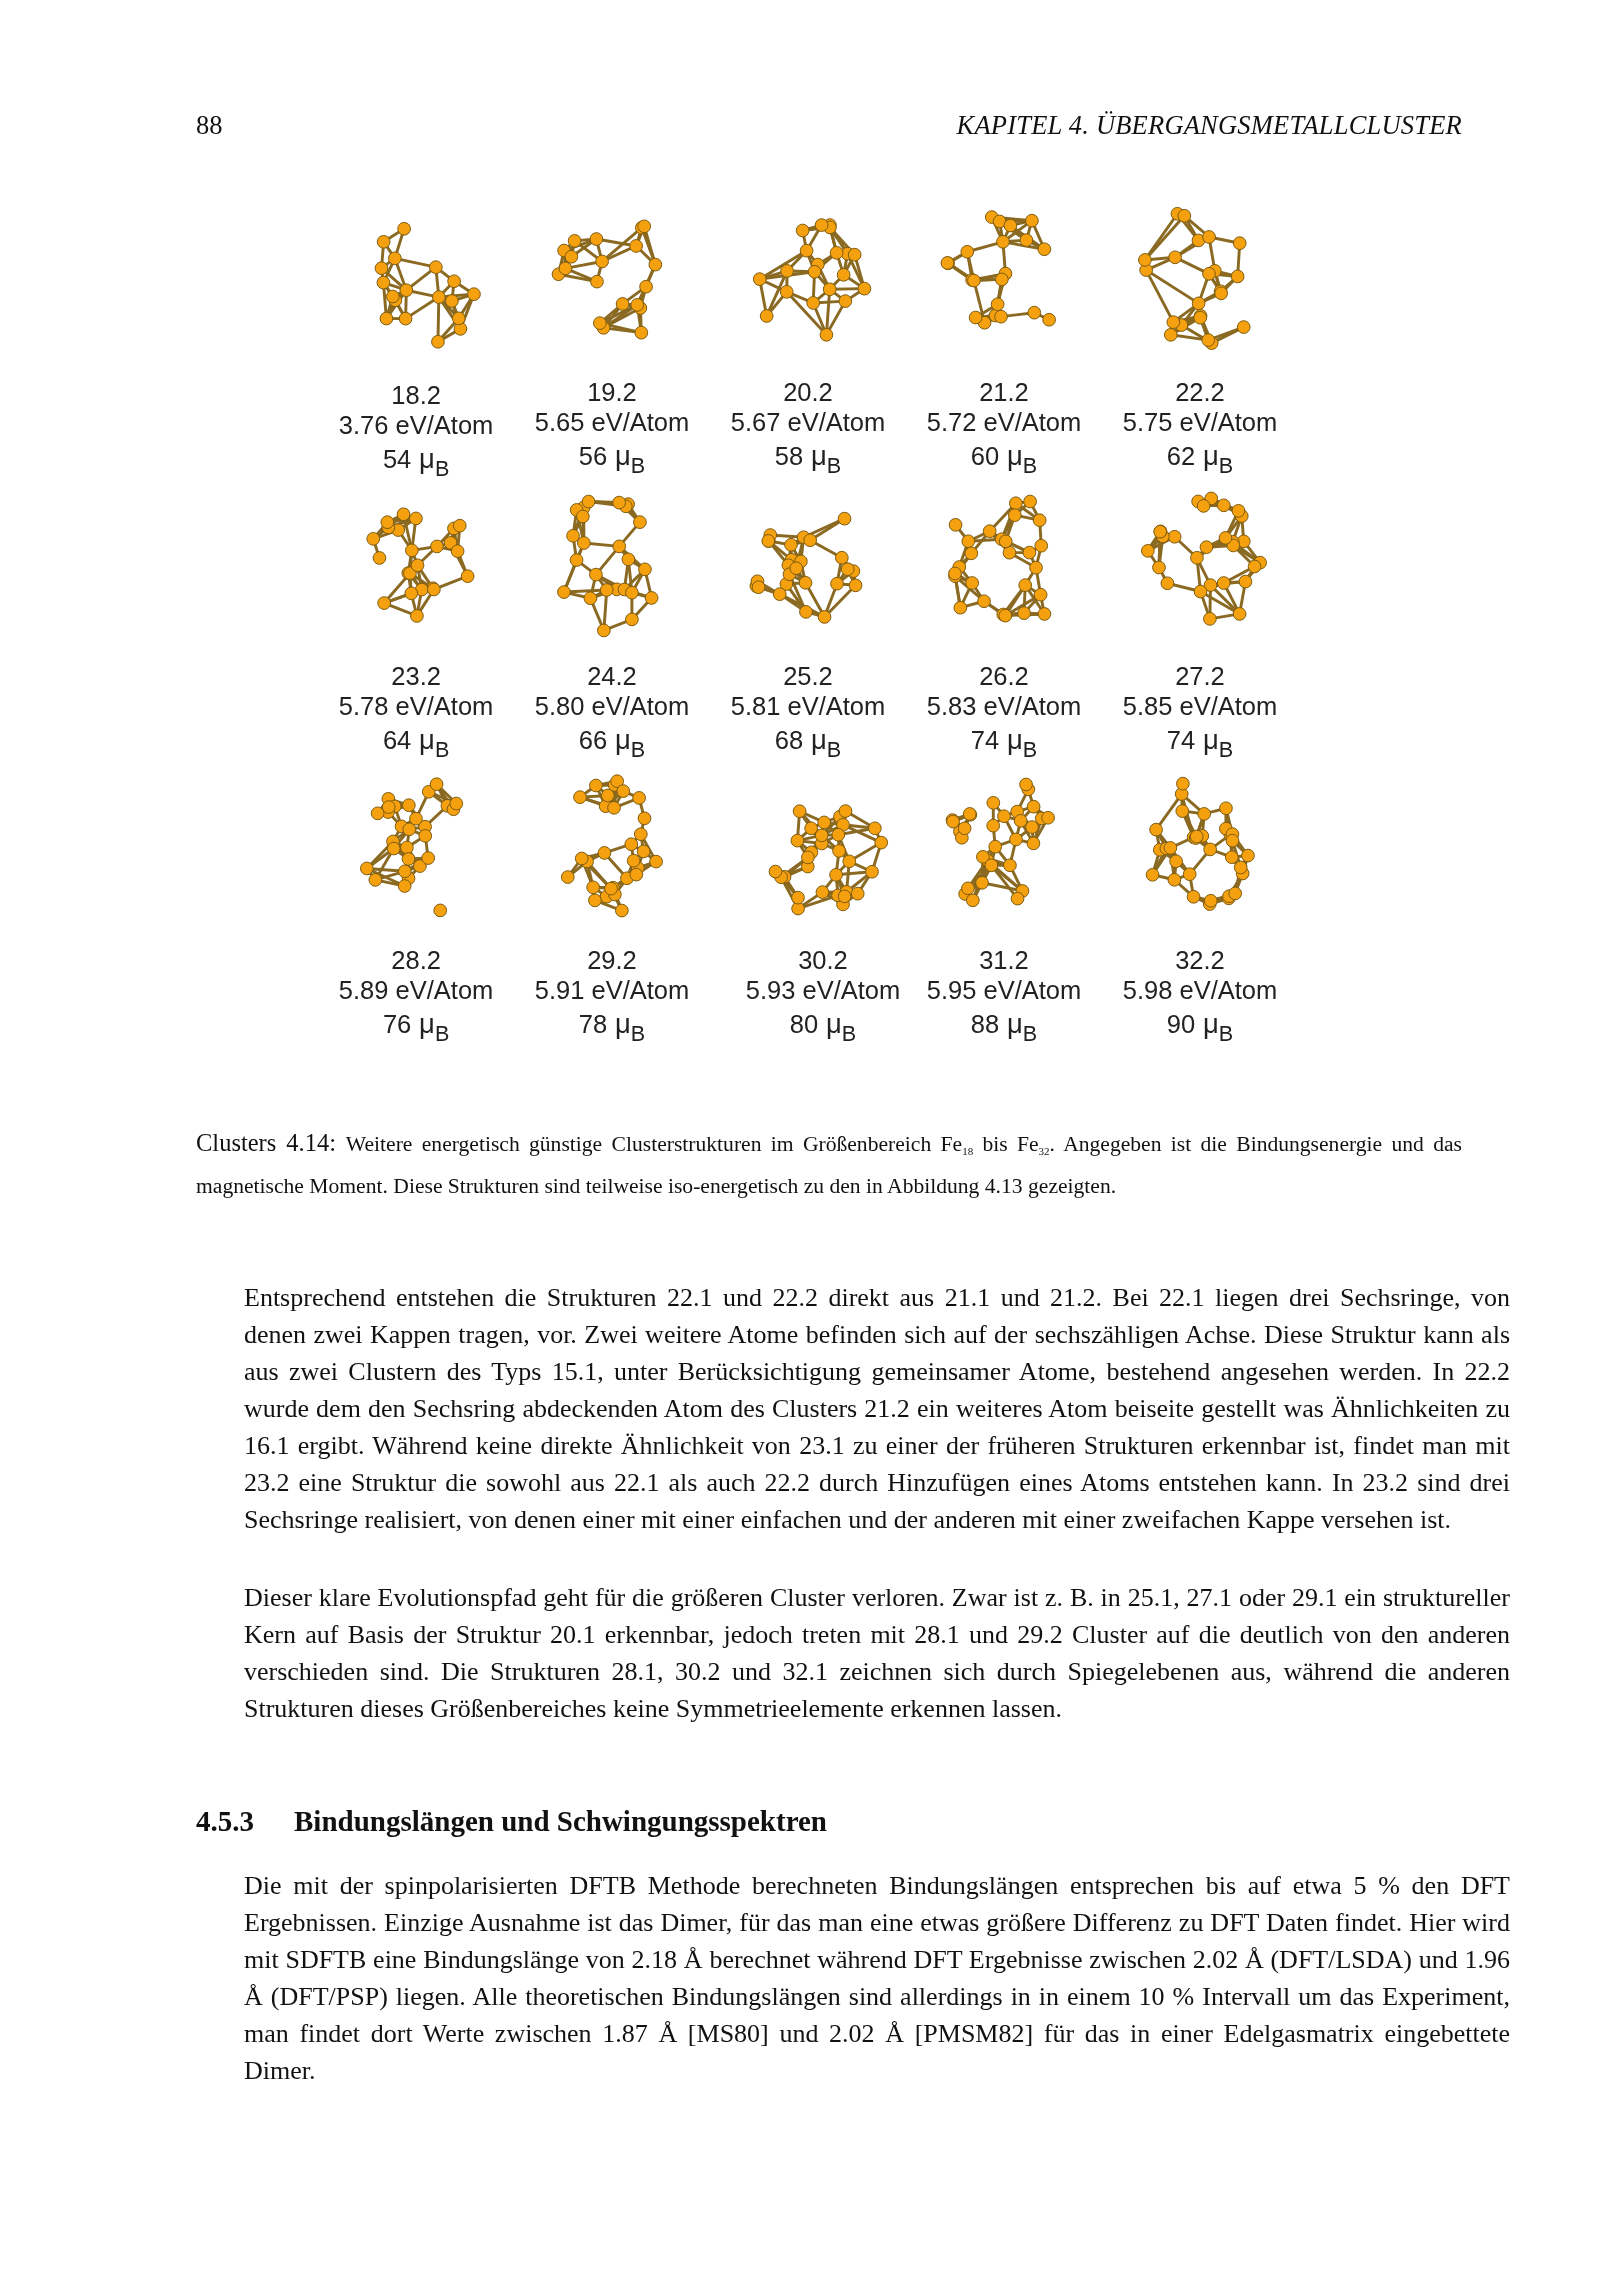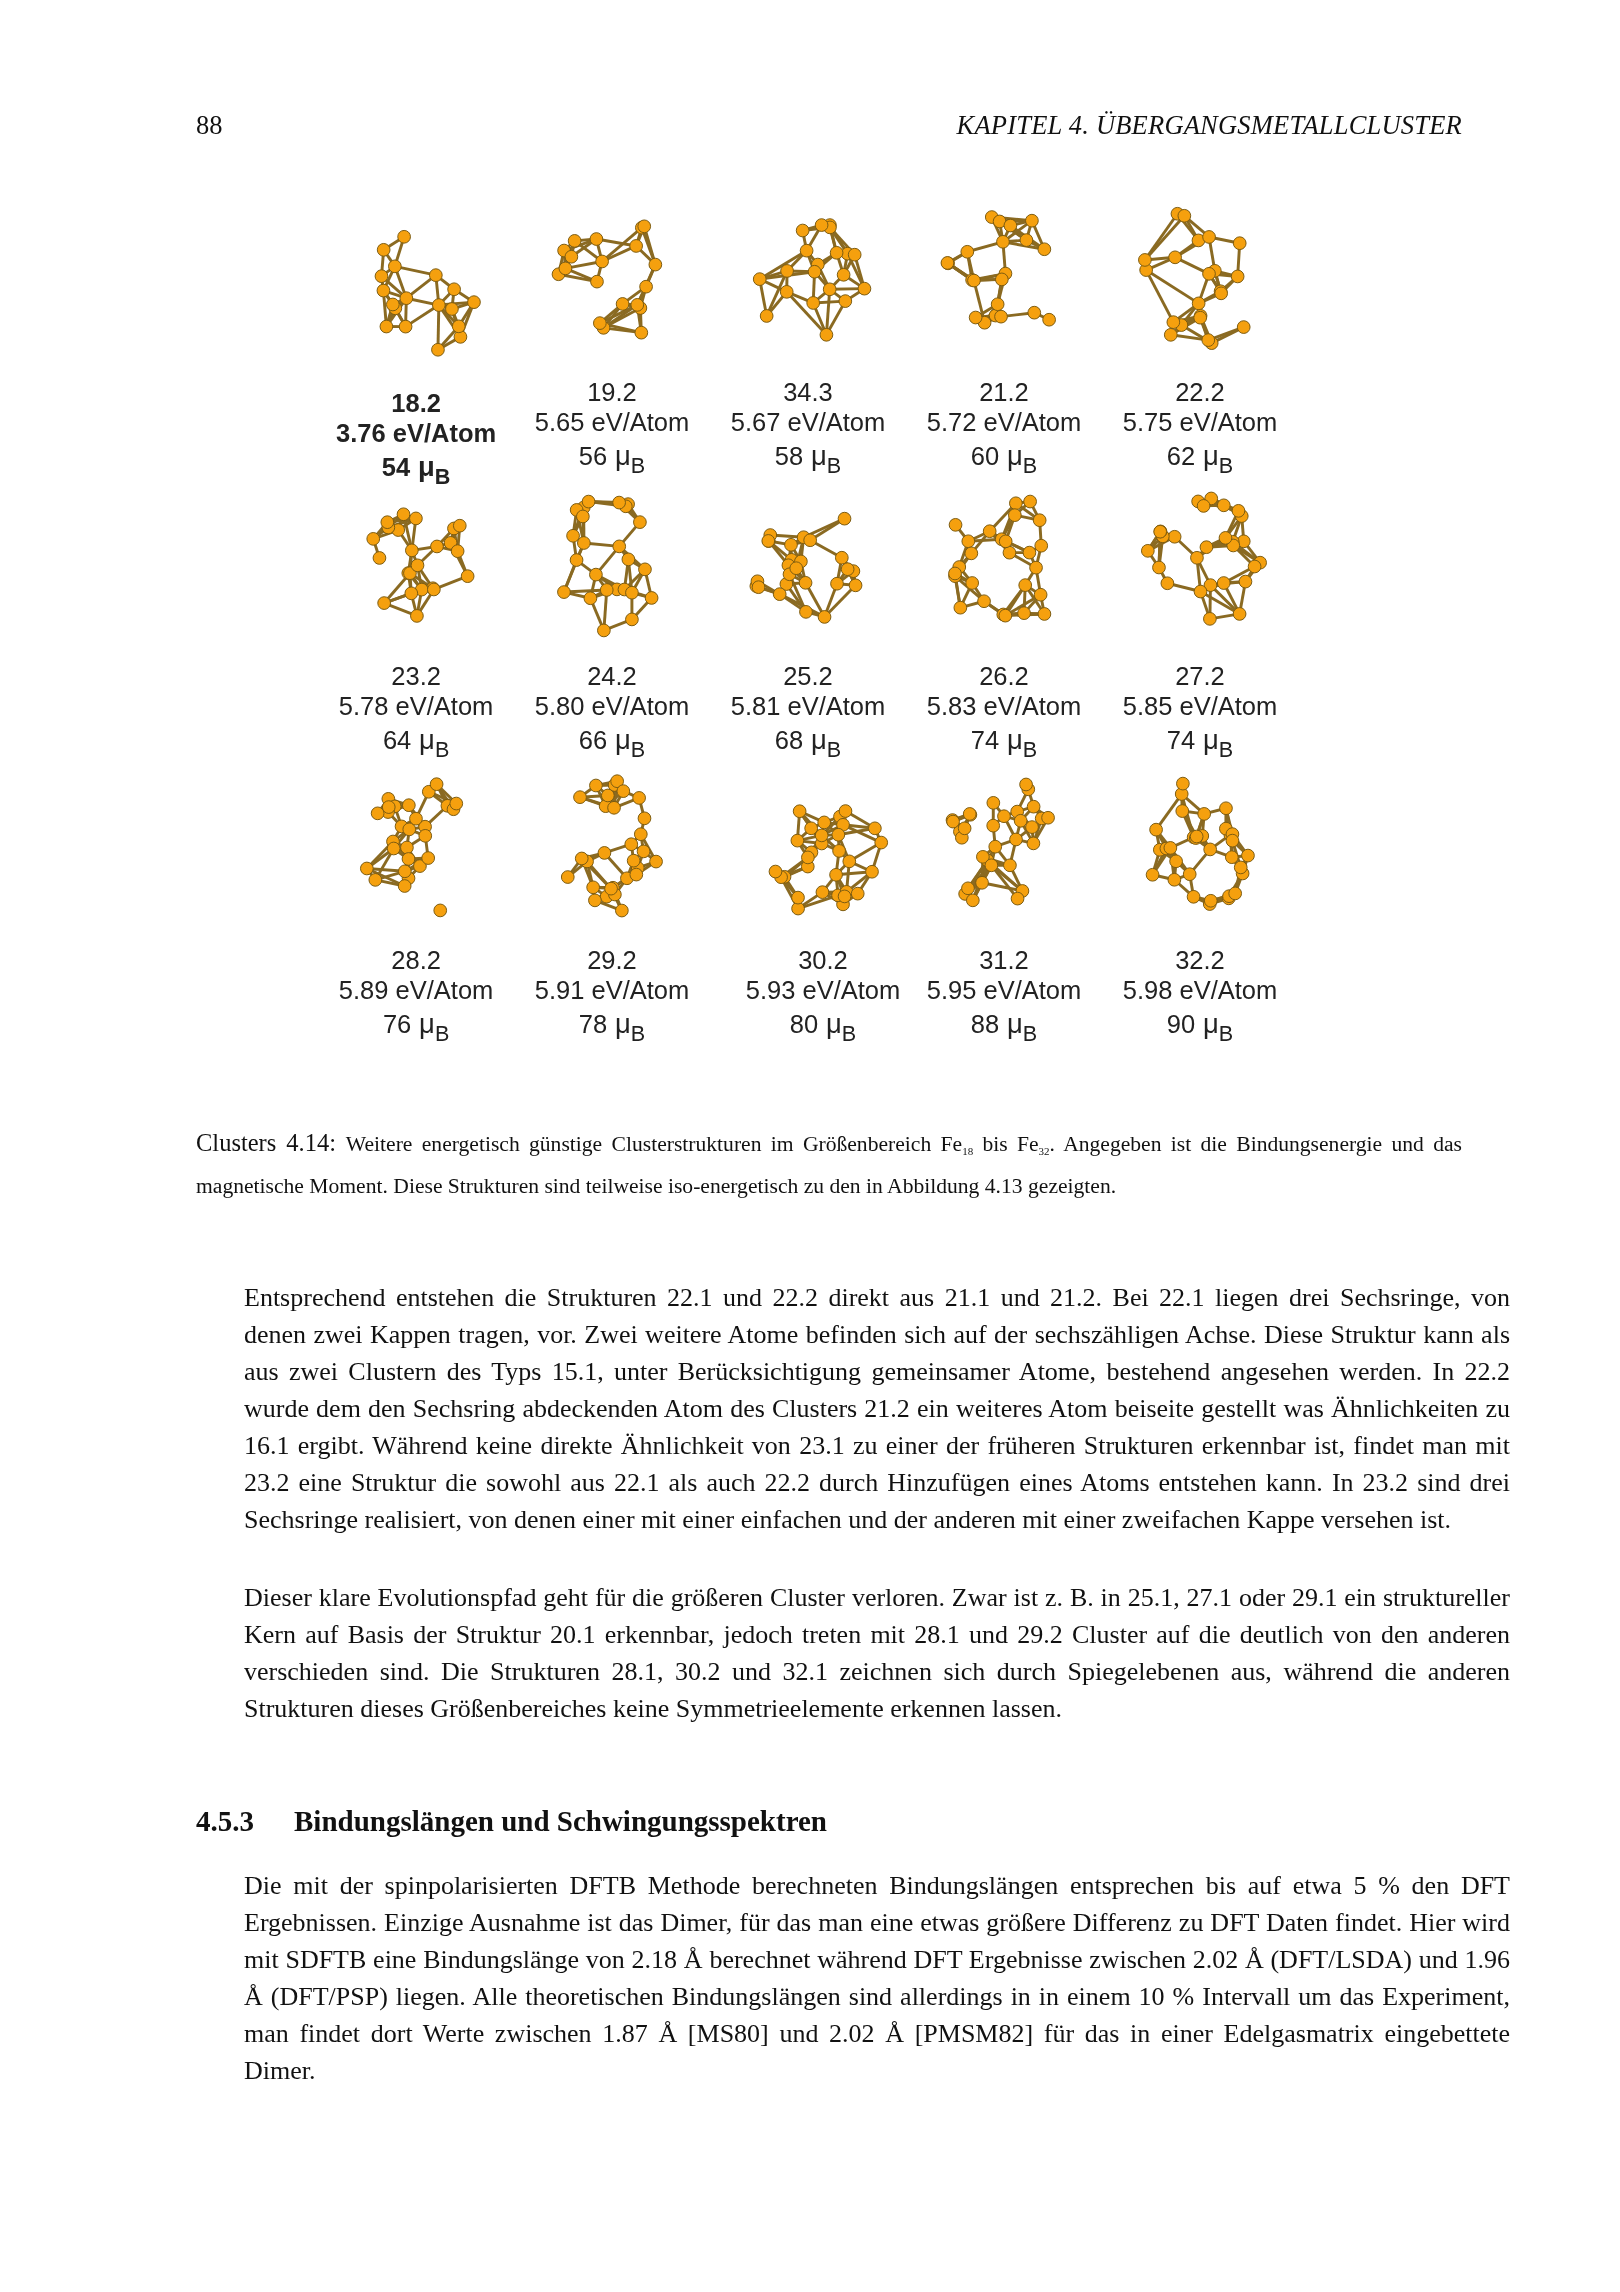--- a/index.html
+++ b/index.html
@@ -39,21 +39,21 @@
 </style>
 </head>
 <body>
 
 <div class="page-header">
   <span class="page-number">88</span>
   <span class="running-title">KAPITEL 4.  ÜBERGANGSMETALLCLUSTER</span>
 </div>
 
 <div class="figure" id="figure">
-    <div class="cell" style="left: -4.9px; top: 11px; font-weight: bold;">
+    <div class="cell" style="left: -4.9px; top: 3px;">
       <svg class="cluster-svg" viewBox="0 0 160 180">
         <line x1="116.21521543344275" y1="114.54147613894507" x2="102.84498086505863" y2="110.52317049589601" stroke="#8A6A22" stroke-width="3"></line>
         <line x1="116.21521543344275" y1="114.54147613894507" x2="123.21411587825972" y2="132.27429832128396" stroke="#8A6A22" stroke-width="3"></line>
         <line x1="116.21521543344275" y1="114.54147613894507" x2="118.45089828245402" y2="94.3572043005259" stroke="#8A6A22" stroke-width="3"></line>
         <line x1="116.21521543344275" y1="114.54147613894507" x2="138.7733061945904" y2="107.54079759095157" stroke="#8A6A22" stroke-width="3"></line>
         <line x1="116.21521543344275" y1="114.54147613894507" x2="124.94731962000625" y2="143.03624531885893" stroke="#8A6A22" stroke-width="3"></line>
         <line x1="99.7702468445588" y1="79.92722076808376" x2="118.45089828245402" y2="94.3572043005259" stroke="#8A6A22" stroke-width="3"></line>
         <line x1="99.7702468445588" y1="79.92722076808376" x2="102.84498086505863" y2="110.52317049589601" stroke="#8A6A22" stroke-width="3"></line>
         <line x1="99.7702468445588" y1="79.92722076808376" x2="69.62054138081592" y2="103.49905568551081" stroke="#8A6A22" stroke-width="3"></line>
         <line x1="99.7702468445588" y1="79.92722076808376" x2="57.872039410925225" y2="70.90588937928722" stroke="#8A6A22" stroke-width="3"></line>
@@ -254,21 +254,21 @@
         <circle cx="86.20848536797631" cy="87.68423464201803" r="6.5" fill="#F5A00E" stroke="#7a5a10" stroke-width="1"></circle>
         <circle cx="37.2150207385203" cy="132.91764185206358" r="6.5" fill="#F5A00E" stroke="#7a5a10" stroke-width="1"></circle>
         <circle cx="108.75025260573769" cy="68.30226188547277" r="6.5" fill="#F5A00E" stroke="#7a5a10" stroke-width="1"></circle>
         <circle cx="127.22303562735279" cy="70.25076388510058" r="6.5" fill="#F5A00E" stroke="#7a5a10" stroke-width="1"></circle>
         <circle cx="101.91609490025999" cy="42.330626867418495" r="6.5" fill="#F5A00E" stroke="#7a5a10" stroke-width="1"></circle>
         <circle cx="101.68091760594777" cy="105.65209137316474" r="6.5" fill="#F5A00E" stroke="#7a5a10" stroke-width="1"></circle>
         <circle cx="57.71856795434151" cy="108.25317392849907" r="6.5" fill="#F5A00E" stroke="#7a5a10" stroke-width="1"></circle>
         <circle cx="93.40493838440216" cy="39.97580136089269" r="6.5" fill="#F5A00E" stroke="#7a5a10" stroke-width="1"></circle>
         <circle cx="58.08433382913981" cy="86.85962637954803" r="6.5" fill="#F5A00E" stroke="#7a5a10" stroke-width="1"></circle>
       </svg>
-      <div class="cell-label lbl-id">34.3</div>
+      <div class="cell-label lbl-id">20.2</div>
       <div class="cell-label lbl-energy">5.67 eV/Atom</div>
       <div class="cell-label lbl-moment"><span>58</span><span class="mu"><span>μ</span><sub>B</sub></span></div>
     </div>
     <div class="cell" style="left: 583px; top: 0px;">
       <svg class="cluster-svg" viewBox="0 0 160 180">
         <line x1="66.99557553697235" y1="31.77563783934842" x2="74.99035394633228" y2="36.25833904644149" stroke="#8A6A22" stroke-width="3"></line>
         <line x1="66.99557553697235" y1="31.77563783934842" x2="86.02144759056623" y2="40.44594117158793" stroke="#8A6A22" stroke-width="3"></line>
         <line x1="66.99557553697235" y1="31.77563783934842" x2="78.41986799683622" y2="57.08062578433792" stroke="#8A6A22" stroke-width="3"></line>
         <line x1="66.99557553697235" y1="31.77563783934842" x2="108.0402224919904" y2="35.46564341409945" stroke="#8A6A22" stroke-width="3"></line>
         <line x1="66.99557553697235" y1="31.77563783934842" x2="102.38813137159778" y2="55.338208709052644" stroke="#8A6A22" stroke-width="3"></line>

